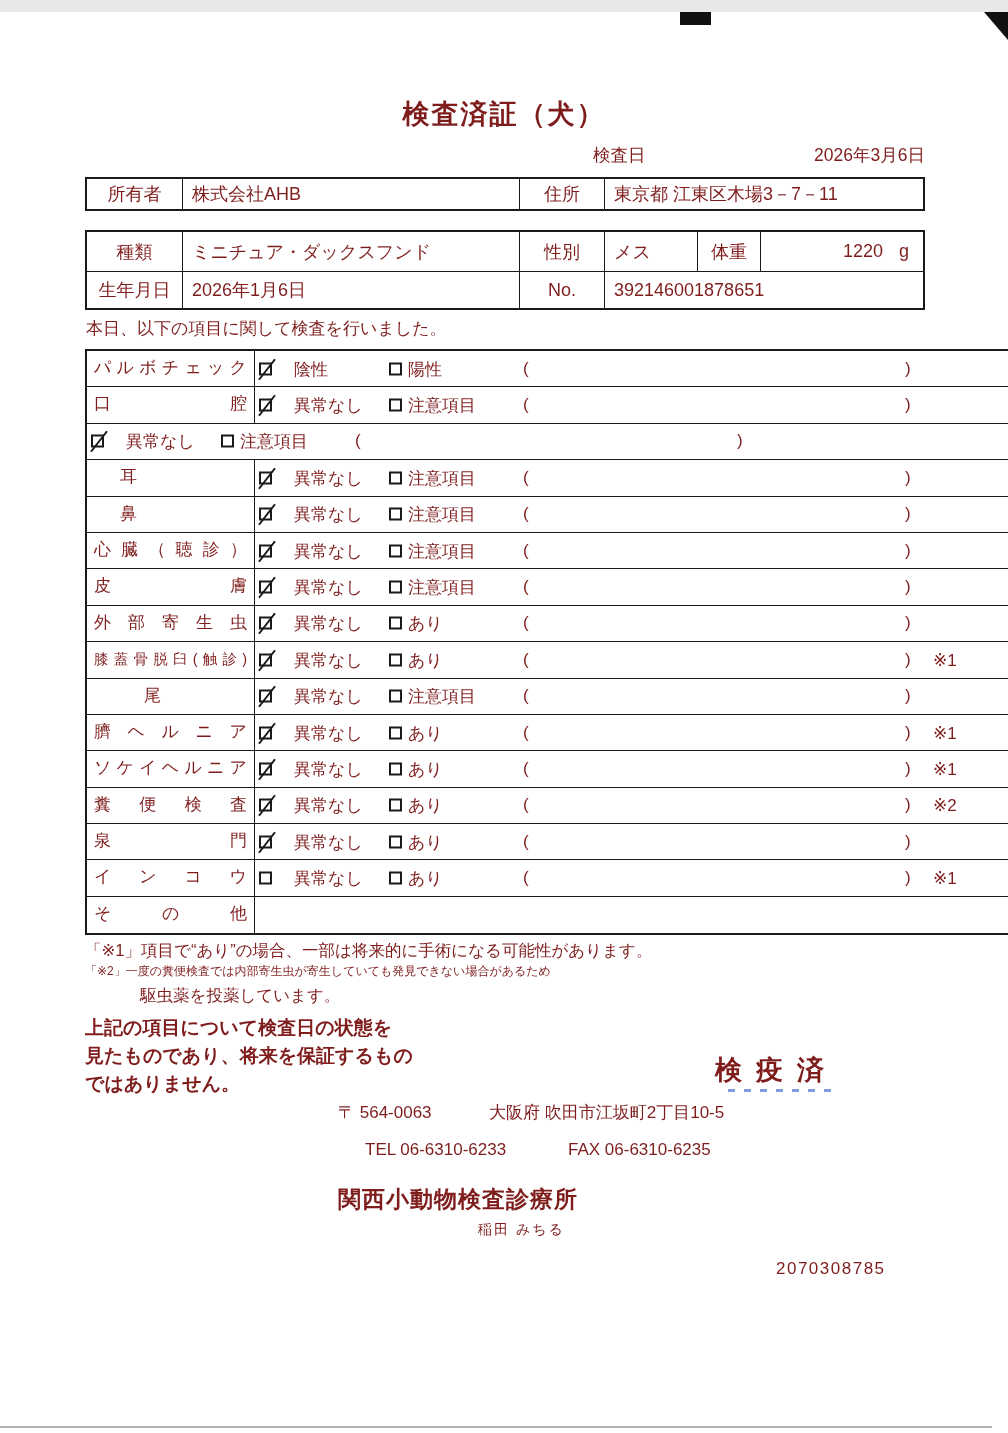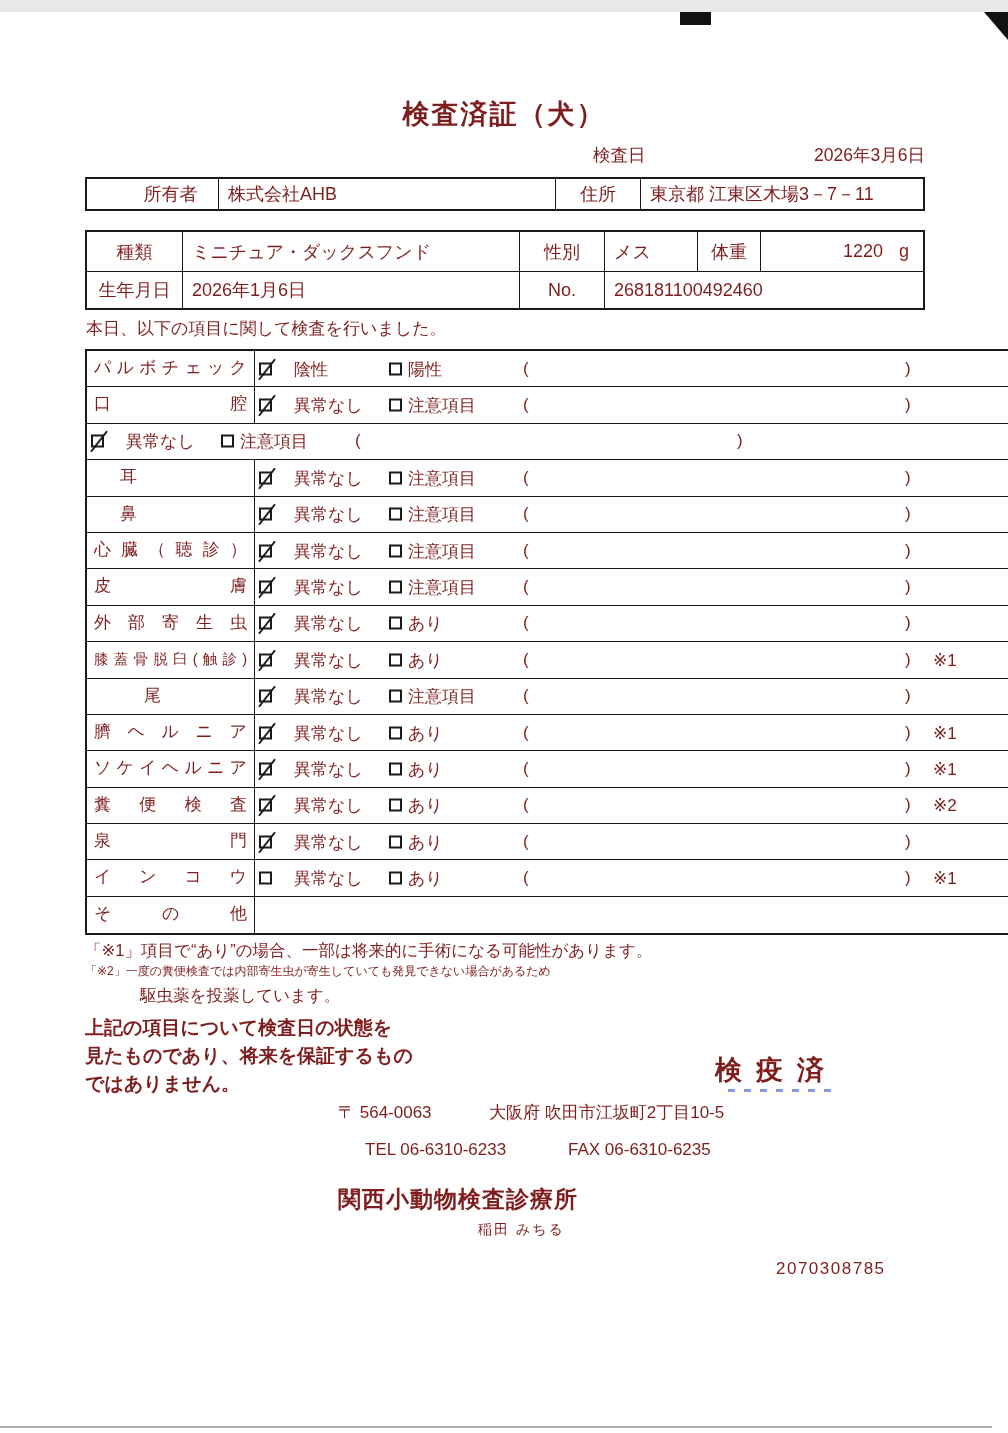--- a/index.html
+++ b/index.html
@@ -9,21 +9,21 @@
     font-family:"Liberation Sans","DejaVu Sans",sans-serif; color:#7f1d1d;
   }
   .abs { position:absolute; white-space:nowrap; }
 
   .title { left:0; right:0; top:84px; text-align:center; font-size:27px; font-weight:bold; letter-spacing:2px; }
   .insp-label { left:593px; top:131px; font-size:17.5px; }
   .insp-date  { left:814px; top:131px; font-size:17.5px; }
 
   
   .tbl { position:absolute; left:85px; width:840px; border:2px solid #1a1a1a; box-sizing:border-box; }
-  .t1 { top:165px;padding-left:36px; }
+  .t1 { top:165px; }
   .t2 { top:218px; }
   .grow { display:grid; }
   .r1 { grid-template-columns:96px 337px 85px 93px 63px 1fr; height:39px; border-bottom:1px solid #1a1a1a; }
   .r2 { grid-template-columns:96px 337px 85px 1fr; height:36px; }
   .g4 { grid-template-columns:96px 337px 85px 1fr; height:34px; }
   .cell { border-right:1px solid #1a1a1a; display:flex; align-items:center; padding:0 9px; font-size:18px; box-sizing:border-box; overflow:hidden; white-space:nowrap; }
   .cell.last { border-right:none; }
   .cell.center { justify-content:center; padding:0 2px; }
   .cell.wval { justify-content:flex-end; padding-right:14px; }
   .wunit { margin-left:16px; }
@@ -98,21 +98,21 @@
       <div class="cell center">体重</div>
       <div class="cell last wval">
         <span>1220</span>
         <span class="wunit">g</span>
       </div>
     </div>
     <div class="grow r2">
       <div class="cell center">生年月日</div>
       <div class="cell">2026年1月6日</div>
       <div class="cell center">No.</div>
-      <div class="cell last">268181100492460</div>
+      <div class="cell last">392146001878651</div>
     </div>
   </div>
 
   <div class="abs intro">本日、以下の項目に関して検査を行いました。</div>
 
   <div class="clt">
 
     <div class="cl-row">
       <div class="cl-label jl">パルボチェック</div>
       <div class="cl-checks">

